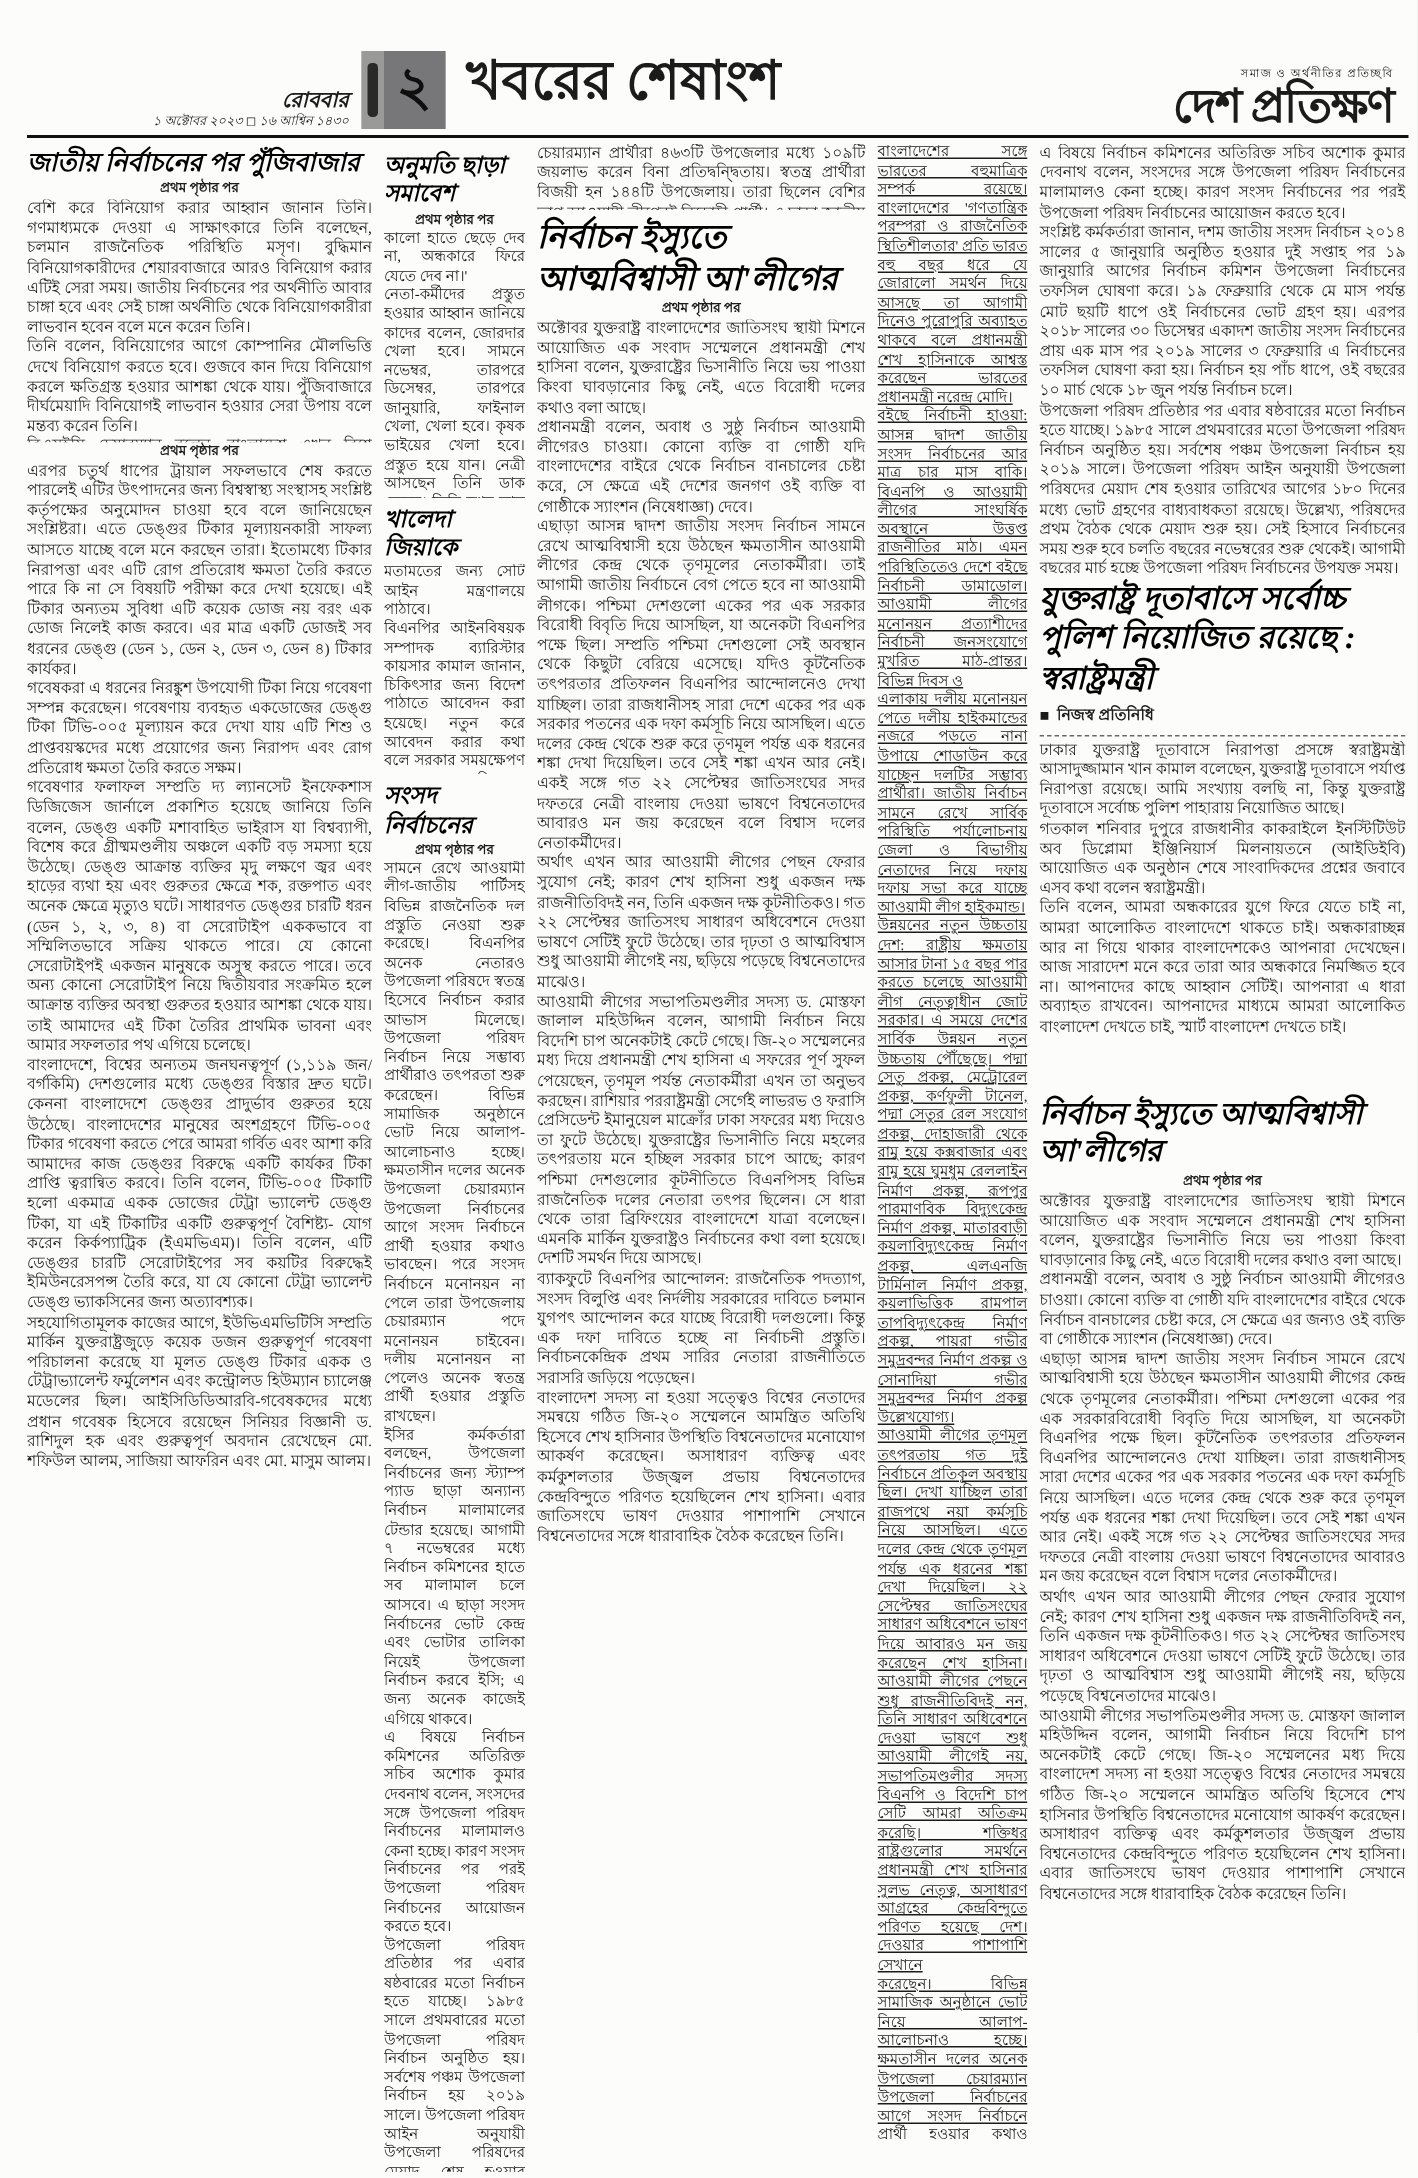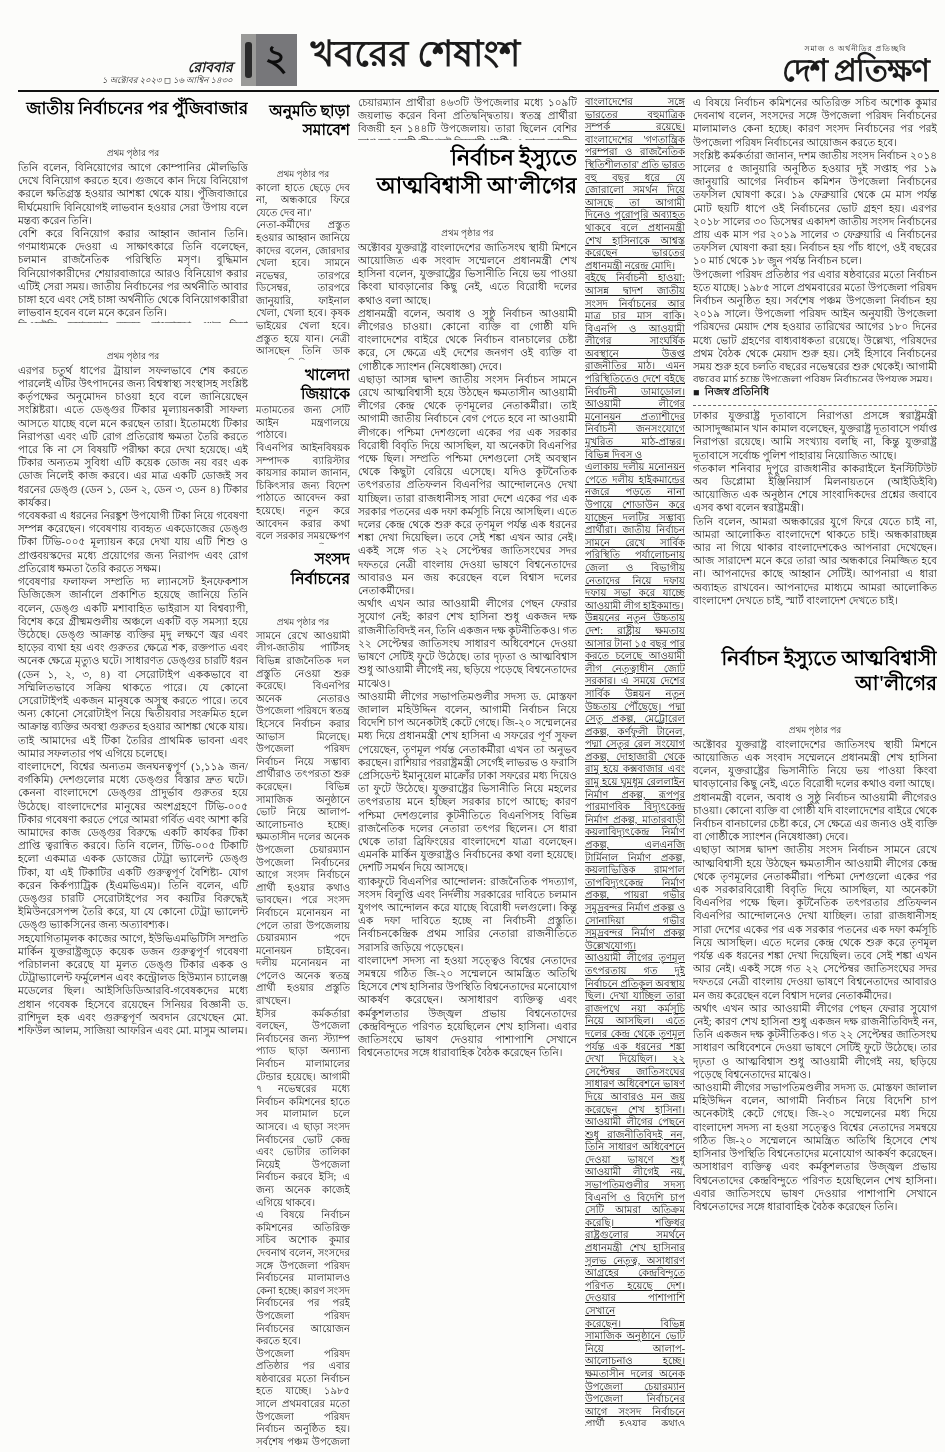--- a/index.html
+++ b/index.html
@@ -18,42 +18,42 @@
   .hdr{display:flex;align-items:flex-end;height:60px;border-bottom:2px solid #111;padding-bottom:4px;}
   .hdr-date{margin-left:84px;text-align:right;line-height:1.15;padding-right:8px;font-style:italic;}
   .hdr-day{font-weight:bold;font-size:14px;}
   .hdr-dateline{font-size:8.5px;color:#222;}
   .numbox{width:56px;height:52px;background:#b4b4b2;display:flex;align-items:stretch;flex:0 0 auto;}
   .numbox .orn{width:15px;background:#9a9a98;position:relative;}
   .numbox .orn::after{content:"";position:absolute;left:4px;top:8px;width:7px;height:36px;background:#2a2a2a;border-radius:3px;}
   .numbox .num{flex:1;background:#77777a;color:#0e0e0e;font-size:36px;font-weight:bold;display:flex;align-items:center;justify-content:center;font-family:"Liberation Sans",sans-serif;}
   .section-title{font-size:36px;font-weight:800;letter-spacing:0;padding-left:14px;white-space:nowrap;}
   .hdr-spacer{flex:1;}
-  .masthead{text-align:center;padding-right:10px;}
+  .masthead{text-align:right;padding-right:10px;}
   .masthead .tagline{font-size:7.5px;letter-spacing:1px;color:#111;}
   .masthead .wordmark{font-size:31px;font-weight:900;line-height:1;letter-spacing:-1px;}
   
   .grid{
     display:grid;
     grid-template-columns:230px 94px 219px 100px 244px;
     column-gap:8px;
     margin-top:4px;
     height:1352px;
     overflow:hidden;
   }
   .col{overflow:hidden;}
   .art{overflow:hidden;}
-  h1,h2,h3{margin:0;text-align:right;font-weight:800;color:#000;line-height:1.25;}
+  h1,h2,h3{margin:0;text-align:left;font-weight:800;color:#000;line-height:1.25;font-style:italic;}
   .head-a1{font-size:17px;padding:2px 0 1px;}
   .head-a2{font-size:20px;padding:6px 0 1px;}
   .head-b{font-size:15.5px;padding:5px 0 1px;}
   .head-c{font-size:22px;padding:4px 0 1px;}
   .head-e1{font-size:21px;padding:4px 0 2px;}
   .head-e2{font-size:20px;padding:5px 0 1px;}
-  .cont{font-size:9px;font-weight:normal;text-align:center;line-height:1.2;padding-bottom:2px;margin-top:28px;}
+  .cont{font-size:9px;font-weight:bold;text-align:center;line-height:1.2;padding-bottom:2px;}
   .byline{display:flex;align-items:center;gap:5px;font-size:10.5px;font-weight:bold;
           border-bottom:1px dashed #666;padding:2px 0 4px;margin-bottom:3px;}
   .byline .bmark{font-size:8px;line-height:1;}
   .txt p{margin:0;font-size:10.4px;line-height:13.2px;text-align:justify;}
   .txt-sm p{font-size:10px;line-height:12.6px;}
   .fix{overflow:hidden;}
   
   .a1-txt{height:162px;}
   .a2-txt{height:1060px;}
   .b1-txt{height:178px;}
@@ -88,22 +88,22 @@
     </div>
   </header>
 
   <main class="grid">
 
     <section class="col">
       <article class="art">
         <h2 class="head-a1">জাতীয় নির্বাচনের পর পুঁজিবাজার</h2>
         <div class="cont">প্রথম পৃষ্ঠার পর</div>
         <div class="txt fix a1-txt">
+            <p>বেশি করে বিনিয়োগ করার আহ্বান জানান তিনি। গণমাধ্যমকে দেওয়া এ সাক্ষাৎকারে তিনি বলেছেন, চলমান রাজনৈতিক পরিস্থিতি মসৃণ। বুদ্ধিমান বিনিয়োগকারীদের শেয়ারবাজারে আরও বিনিয়োগ করার এটিই সেরা সময়। জাতীয় নির্বাচনের পর অর্থনীতি আবার চাঙ্গা হবে এবং সেই চাঙ্গা অর্থনীতি থেকে বিনিয়োগকারীরা লাভবান হবেন বলে মনে করেন তিনি।</p>
             <p>তিনি বলেন, বিনিয়োগের আগে কোম্পানির মৌলভিত্তি দেখে বিনিয়োগ করতে হবে। গুজবে কান দিয়ে বিনিয়োগ করলে ক্ষতিগ্রস্ত হওয়ার আশঙ্কা থেকে যায়। পুঁজিবাজারে দীর্ঘমেয়াদি বিনিয়োগই লাভবান হওয়ার সেরা উপায় বলে মন্তব্য করেন তিনি।</p>
-            <p>বেশি করে বিনিয়োগ করার আহ্বান জানান তিনি। গণমাধ্যমকে দেওয়া এ সাক্ষাৎকারে তিনি বলেছেন, চলমান রাজনৈতিক পরিস্থিতি মসৃণ। বুদ্ধিমান বিনিয়োগকারীদের শেয়ারবাজারে আরও বিনিয়োগ করার এটিই সেরা সময়। জাতীয় নির্বাচনের পর অর্থনীতি আবার চাঙ্গা হবে এবং সেই চাঙ্গা অর্থনীতি থেকে বিনিয়োগকারীরা লাভবান হবেন বলে মনে করেন তিনি।</p>
             <p>বিএসইসি চেয়ারম্যান বলেন, বাংলাদেশ এখন বিশ্বে বিনিয়োগের জন্য একটি আকর্ষণীয় গন্তব্য। অনেক গবেষণা সংস্থাও বাংলাদেশের অর্থনৈতিক উন্নয়ন নিয়ে ইতিবাচক প্রতিবেদন প্রকাশ করেছে। বিশ্বের বিভিন্ন অঞ্চল থেকে অনেক বিনিয়োগকারী এখন বাংলাদেশে বিনিয়োগ করতে চান।</p>
           </div>
       </article>
       <article class="art">
         <div class="cont">প্রথম পৃষ্ঠার পর</div>
         <div class="txt fix a2-txt">
             <p>এরপর চতুর্থ ধাপের ট্রায়াল সফলভাবে শেষ করতে পারলেই এটির উৎপাদনের জন্য বিশ্বস্বাস্থ্য সংস্থাসহ সংশ্লিষ্ট কর্তৃপক্ষের অনুমোদন চাওয়া হবে বলে জানিয়েছেন সংশ্লিষ্টরা। এতে ডেঙ্গুর টিকার মূল্যায়নকারী সাফল্য আসতে যাচ্ছে বলে মনে করছেন তারা। ইতোমধ্যে টিকার নিরাপত্তা এবং এটি রোগ প্রতিরোধ ক্ষমতা তৈরি করতে পারে কি না সে বিষয়টি পরীক্ষা করে দেখা হয়েছে। এই টিকার অন্যতম সুবিধা এটি কয়েক ডোজ নয় বরং এক ডোজ নিলেই কাজ করবে। এর মাত্র একটি ডোজই সব ধরনের ডেঙ্গু (ডেন ১, ডেন ২, ডেন ৩, ডেন ৪) টিকার কার্যকর।</p>
             <p>গবেষকরা এ ধরনের নিরঙ্কুশ উপযোগী টিকা নিয়ে গবেষণা সম্পন্ন করেছেন। গবেষণায় ব্যবহৃত একডোজের ডেঙ্গু টিকা টিভি-০০৫ মূল্যায়ন করে দেখা যায় এটি শিশু ও প্রাপ্তবয়স্কদের মধ্যে প্রয়োগের জন্য নিরাপদ এবং রোগ প্রতিরোধ ক্ষমতা তৈরি করতে সক্ষম।</p>
             <p>গবেষণার ফলাফল সম্প্রতি দ্য ল্যানসেট ইনফেকশাস ডিজিজেস জার্নালে প্রকাশিত হয়েছে জানিয়ে তিনি বলেন, ডেঙ্গু একটি মশাবাহিত ভাইরাস যা বিশ্বব্যাপী, বিশেষ করে গ্রীষ্মমণ্ডলীয় অঞ্চলে একটি বড় সমস্যা হয়ে উঠেছে। ডেঙ্গু আক্রান্ত ব্যক্তির মৃদু লক্ষণে জ্বর এবং হাড়ের ব্যথা হয় এবং গুরুতর ক্ষেত্রে শক, রক্তপাত এবং অনেক ক্ষেত্রে মৃত্যুও ঘটে। সাধারণত ডেঙ্গুর চারটি ধরন (ডেন ১, ২, ৩, ৪) বা সেরোটাইপ এককভাবে বা সম্মিলিতভাবে সক্রিয় থাকতে পারে। যে কোনো সেরোটাইপই একজন মানুষকে অসুস্থ করতে পারে। তবে অন্য কোনো সেরোটাইপ নিয়ে দ্বিতীয়বার সংক্রমিত হলে আক্রান্ত ব্যক্তির অবস্থা গুরুতর হওয়ার আশঙ্কা থেকে যায়। তাই আমাদের এই টিকা তৈরির প্রাথমিক ভাবনা এবং আমার সফলতার পথ এগিয়ে চলেছে।</p>
             <p>বাংলাদেশে, বিশ্বের অন্যতম জনঘনত্বপূর্ণ (১,১১৯ জন/বর্গকিমি) দেশগুলোর মধ্যে ডেঙ্গুর বিস্তার দ্রুত ঘটে। কেননা বাংলাদেশে ডেঙ্গুর প্রাদুর্ভাব গুরুতর হয়ে উঠেছে। বাংলাদেশের মানুষের অংশগ্রহণে টিভি-০০৫ টিকার গবেষণা করতে পেরে আমরা গর্বিত এবং আশা করি আমাদের কাজ ডেঙ্গুর বিরুদ্ধে একটি কার্যকর টিকা প্রাপ্তি ত্বরান্বিত করবে। তিনি বলেন, টিভি-০০৫ টিকাটি হলো একমাত্র একক ডোজের টেট্রা ভ্যালেন্ট ডেঙ্গু টিকা, যা এই টিকাটির একটি গুরুত্বপূর্ণ বৈশিষ্ট্য- যোগ করেন কির্কপ্যাট্রিক (ইএমভিএম)। তিনি বলেন, এটি ডেঙ্গুর চারটি সেরোটাইপের সব কয়টির বিরুদ্ধেই ইমিউনরেসপন্স তৈরি করে, যা যে কোনো টেট্রা ভ্যালেন্ট ডেঙ্গু ভ্যাকসিনের জন্য অত্যাবশ্যক।</p>
@@ -170,20 +170,21 @@
         </div>
     </section>
 
     <section class="col">
       <div class="txt fix e-top">
           <p>এ বিষয়ে নির্বাচন কমিশনের অতিরিক্ত সচিব অশোক কুমার দেবনাথ বলেন, সংসদের সঙ্গে উপজেলা পরিষদ নির্বাচনের মালামালও কেনা হচ্ছে। কারণ সংসদ নির্বাচনের পর পরই উপজেলা পরিষদ নির্বাচনের আয়োজন করতে হবে।</p>
           <p>সংশ্লিষ্ট কর্মকর্তারা জানান, দশম জাতীয় সংসদ নির্বাচন ২০১৪ সালের ৫ জানুয়ারি অনুষ্ঠিত হওয়ার দুই সপ্তাহ পর ১৯ জানুয়ারি আগের নির্বাচন কমিশন উপজেলা নির্বাচনের তফসিল ঘোষণা করে। ১৯ ফেব্রুয়ারি থেকে মে মাস পর্যন্ত মোট ছয়টি ধাপে ওই নির্বাচনের ভোট গ্রহণ হয়। এরপর ২০১৮ সালের ৩০ ডিসেম্বর একাদশ জাতীয় সংসদ নির্বাচনের প্রায় এক মাস পর ২০১৯ সালের ৩ ফেব্রুয়ারি এ নির্বাচনের তফসিল ঘোষণা করা হয়। নির্বাচন হয় পাঁচ ধাপে, ওই বছরের ১০ মার্চ থেকে ১৮ জুন পর্যন্ত নির্বাচন চলে।</p>
           <p>উপজেলা পরিষদ প্রতিষ্ঠার পর এবার ষষ্ঠবারের মতো নির্বাচন হতে যাচ্ছে। ১৯৮৫ সালে প্রথমবারের মতো উপজেলা পরিষদ নির্বাচন অনুষ্ঠিত হয়। সর্বশেষ পঞ্চম উপজেলা নির্বাচন হয় ২০১৯ সালে। উপজেলা পরিষদ আইন অনুযায়ী উপজেলা পরিষদের মেয়াদ শেষ হওয়ার তারিখের আগের ১৮০ দিনের মধ্যে ভোট গ্রহণের বাধ্যবাধকতা রয়েছে। উল্লেখ্য, পরিষদের প্রথম বৈঠক থেকে মেয়াদ শুরু হয়। সেই হিসাবে নির্বাচনের সময় শুরু হবে চলতি বছরের নভেম্বরের শুরু থেকেই। আগামী বছরের মার্চ হচ্ছে উপজেলা পরিষদ নির্বাচনের উপযুক্ত সময়।</p>
         </div>
       <article class="art">
+        <h2 class="head-e1">যুক্তরাষ্ট্র দূতাবাসে সর্বোচ্চ পুলিশ নিয়োজিত রয়েছে : স্বরাষ্ট্রমন্ত্রী</h2>
         <div class="byline">
           <span class="bmark">◼</span>
           <span>নিজস্ব প্রতিনিধি</span>
         </div>
         <div class="txt fix e1-txt">
             <p>ঢাকার যুক্তরাষ্ট্র দূতাবাসে নিরাপত্তা প্রসঙ্গে স্বরাষ্ট্রমন্ত্রী আসাদুজ্জামান খান কামাল বলেছেন, যুক্তরাষ্ট্র দূতাবাসে পর্যাপ্ত নিরাপত্তা রয়েছে। আমি সংখ্যায় বলছি না, কিন্তু যুক্তরাষ্ট্র দূতাবাসে সর্বোচ্চ পুলিশ পাহারায় নিয়োজিত আছে।</p>
             <p>গতকাল শনিবার দুপুরে রাজধানীর কাকরাইলে ইনস্টিটিউট অব ডিপ্লোমা ইঞ্জিনিয়ার্স মিলনায়তনে (আইডিইবি) আয়োজিত এক অনুষ্ঠান শেষে সাংবাদিকদের প্রশ্নের জবাবে এসব কথা বলেন স্বরাষ্ট্রমন্ত্রী।</p>
             <p>তিনি বলেন, আমরা অন্ধকারের যুগে ফিরে যেতে চাই না, আমরা আলোকিত বাংলাদেশে থাকতে চাই। অন্ধকারাচ্ছন্ন আর না গিয়ে থাকার বাংলাদেশকেও আপনারা দেখেছেন। আজ সারাদেশ মনে করে তারা আর অন্ধকারে নিমজ্জিত হবে না। আপনাদের কাছে আহ্বান সেটিই। আপনারা এ ধারা অব্যাহত রাখবেন। আপনাদের মাধ্যমে আমরা আলোকিত বাংলাদেশ দেখতে চাই, স্মার্ট বাংলাদেশ দেখতে চাই।</p>
           </div>
       </article>

